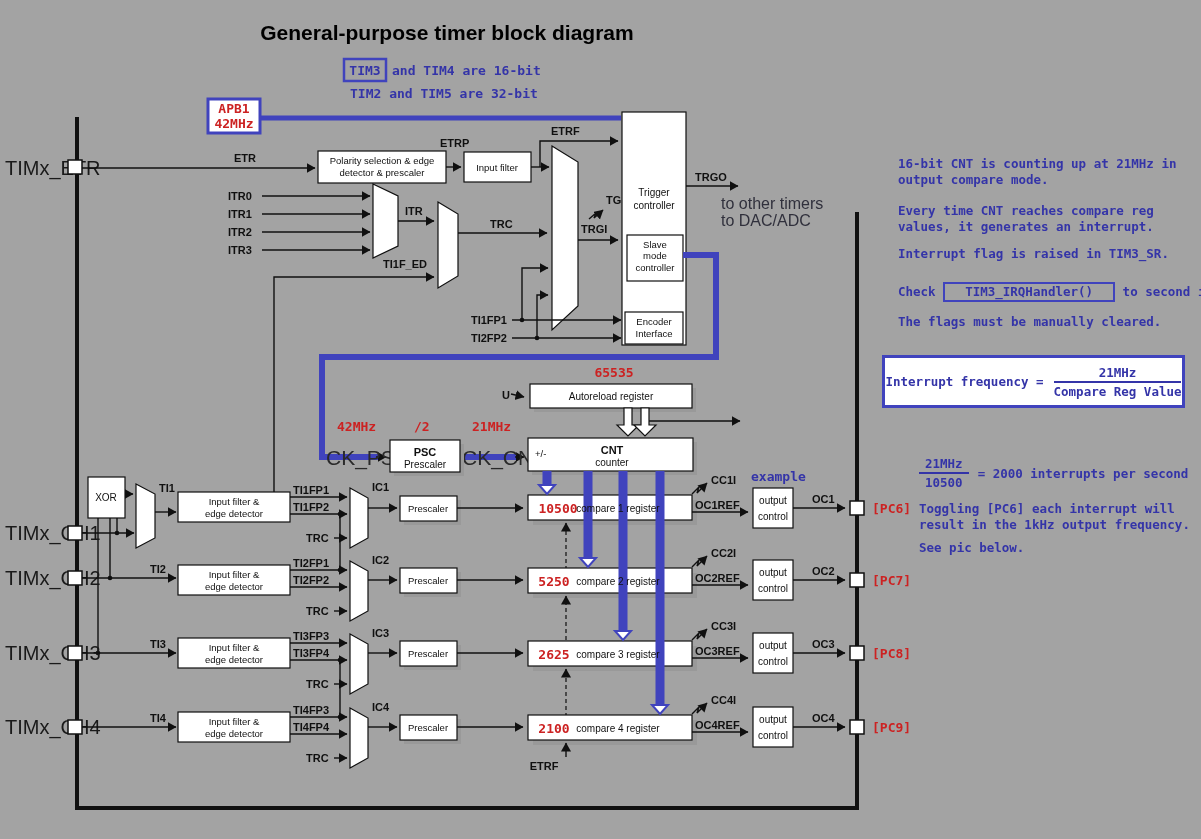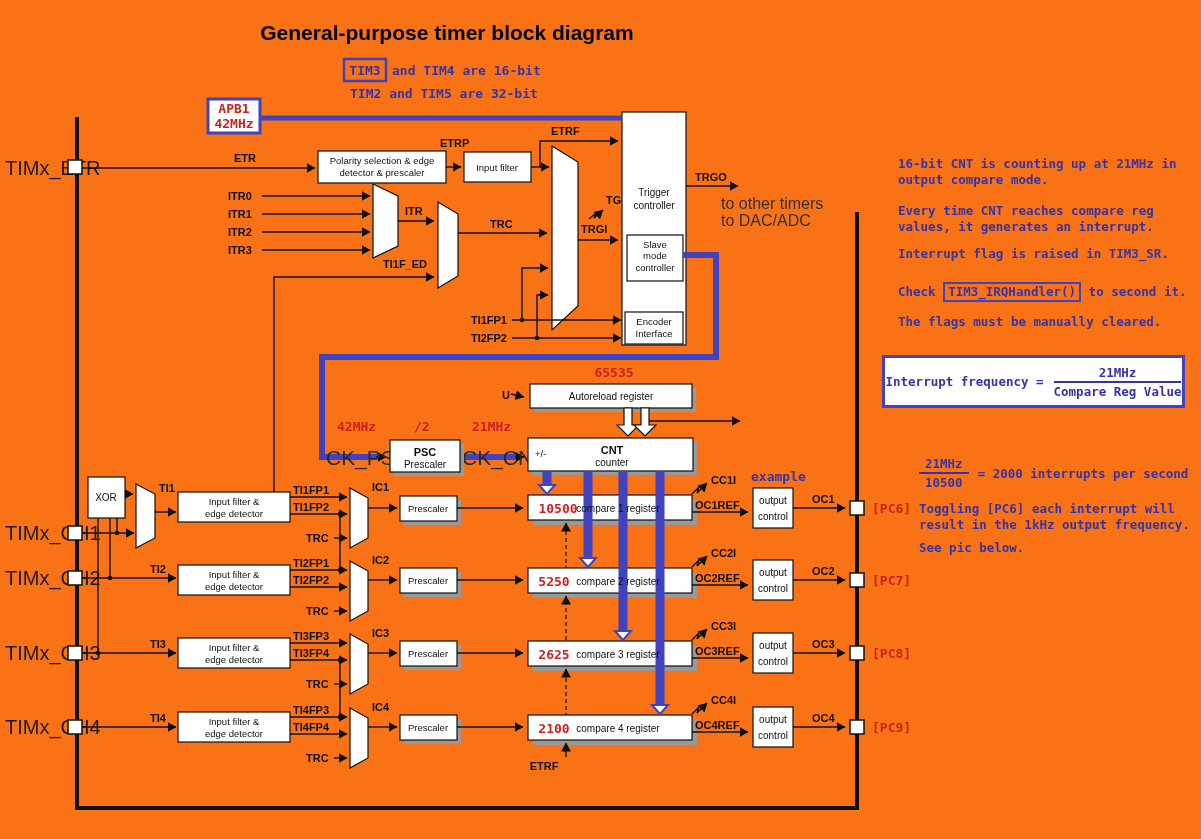--- a/index.html
+++ b/index.html
@@ -1,16 +1,16 @@
 <!DOCTYPE html>
 <html><head>
 <meta charset="utf-8">
 <style>
   html,body{margin:0;padding:0;background:#fff}
-  #stage{position:relative;width:1201px;height:839px;background:#f97316;overflow:hidden;
+  #stage{position:relative;width:1201px;height:839px;background:#a3a3a3;overflow:hidden;
          font-family:"Liberation Sans",sans-serif}
   svg{position:absolute;left:0;top:0}
   svg text{user-select:none}
   .sig{font:bold 11px "Liberation Sans",sans-serif;fill:#101010}
   .bt{font:9.5px "Liberation Sans",sans-serif;fill:#101010}
   .bt2{font:10px "Liberation Sans",sans-serif;fill:#101010}
   .big{font:20px "Liberation Sans",sans-serif;fill:#1a1a1a}
   .ck{font:21px "Liberation Sans",sans-serif;fill:#2a2a2a}
   .mono13{font:bold 13px "DejaVu Sans Mono",monospace;fill:#3434a8}
   .redt{fill:#cc2222}
@@ -23,21 +23,21 @@
   .blue{stroke:#4043bd;fill:none}
   .thick{stroke:#101010;stroke-width:4;fill:none}
   .dashl{stroke:#101010;stroke-width:1.2;stroke-dasharray:4 3;fill:none}
   .pinr{fill:#fff;stroke:#101010;stroke-width:1.5}
   .bluebar{fill:#4043bd}
   .bluehead{fill:#fff;stroke:#4043bd;stroke-width:2}
   .hollow{fill:#fff;stroke:#101010;stroke-width:1.2}
   .dot{fill:#101010}
   .note{position:absolute;font:bold 12.5px "DejaVu Sans Mono",monospace;color:#3434a8;
         line-height:15.5px;white-space:pre}
-  .codebox{border:2px solid #4043bd;padding:0 3px;display:inline-block}
+  .codebox{border:2px solid #4043bd;padding:0 20px;display:inline-block}
   .freqbox{position:absolute;left:882px;top:355px;width:297px;height:47px;border:3px solid #4043bd;
            display:flex;align-items:center;justify-content:center;gap:10px;
            font:bold 12.5px "DejaVu Sans Mono",monospace;color:#3434a8;background:#fff}
   .frac{display:inline-block;text-align:center}
   .frac .num{display:block;border-bottom:2px solid #3434a8;padding:0 6px 1px}
   .frac .den{display:block;padding-top:1px}
   .rate{position:absolute;left:919px;top:456px;display:flex;align-items:center;gap:9px;
         font:bold 12.5px "DejaVu Sans Mono",monospace;color:#3434a8}
 </style>
 </head>

